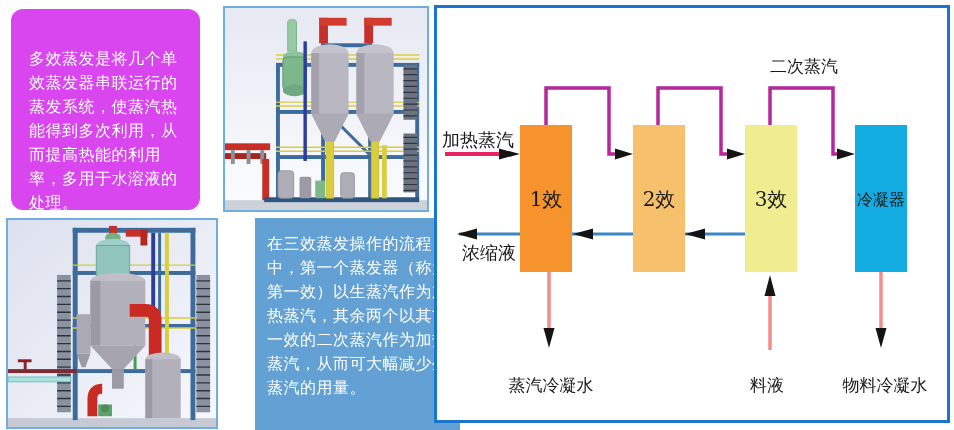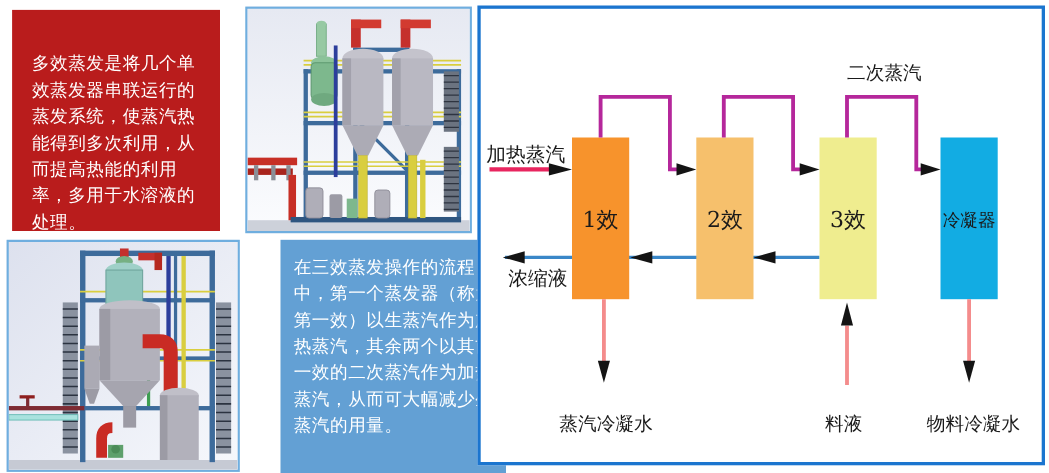--- a/index.html
+++ b/index.html
@@ -26,21 +26,21 @@
     border:3px solid #1B75CF;background:#FFFFFF;}
   #flow-panel svg{display:block;width:100%;height:100%;}
 
   .cn-label{font-family:"DejaVu Serif",serif;fill:#1A1A1A;}
 </style>
 </head>
 <body>
 
 <div id="stage">
 
-  <div id="intro-panel" class="abs text-panel" style="background-color: #b91c1c;">
+  <div id="intro-panel" class="abs text-panel" style="background-color: #d946ef; border-radius: 12px;">
     <div style="color: rgb(255, 255, 255);">多效蒸发是将几个单效蒸发器串联运行的蒸发系统，使蒸汽热能得到多次利用，从而提高热能的利用率，多用于水溶液的处理。</div>
   </div>
 
   <div id="plant-overview" class="abs img-frame">
     <svg viewBox="0 0 206 206" preserveAspectRatio="none">
       <defs>
         <linearGradient id="bg1" x1="0" y1="0" x2="0" y2="1">
           <stop offset="0" stop-color="#E6E9F2"></stop>
             <stop offset="1" stop-color="#FBFCFE"></stop>
         </linearGradient>

